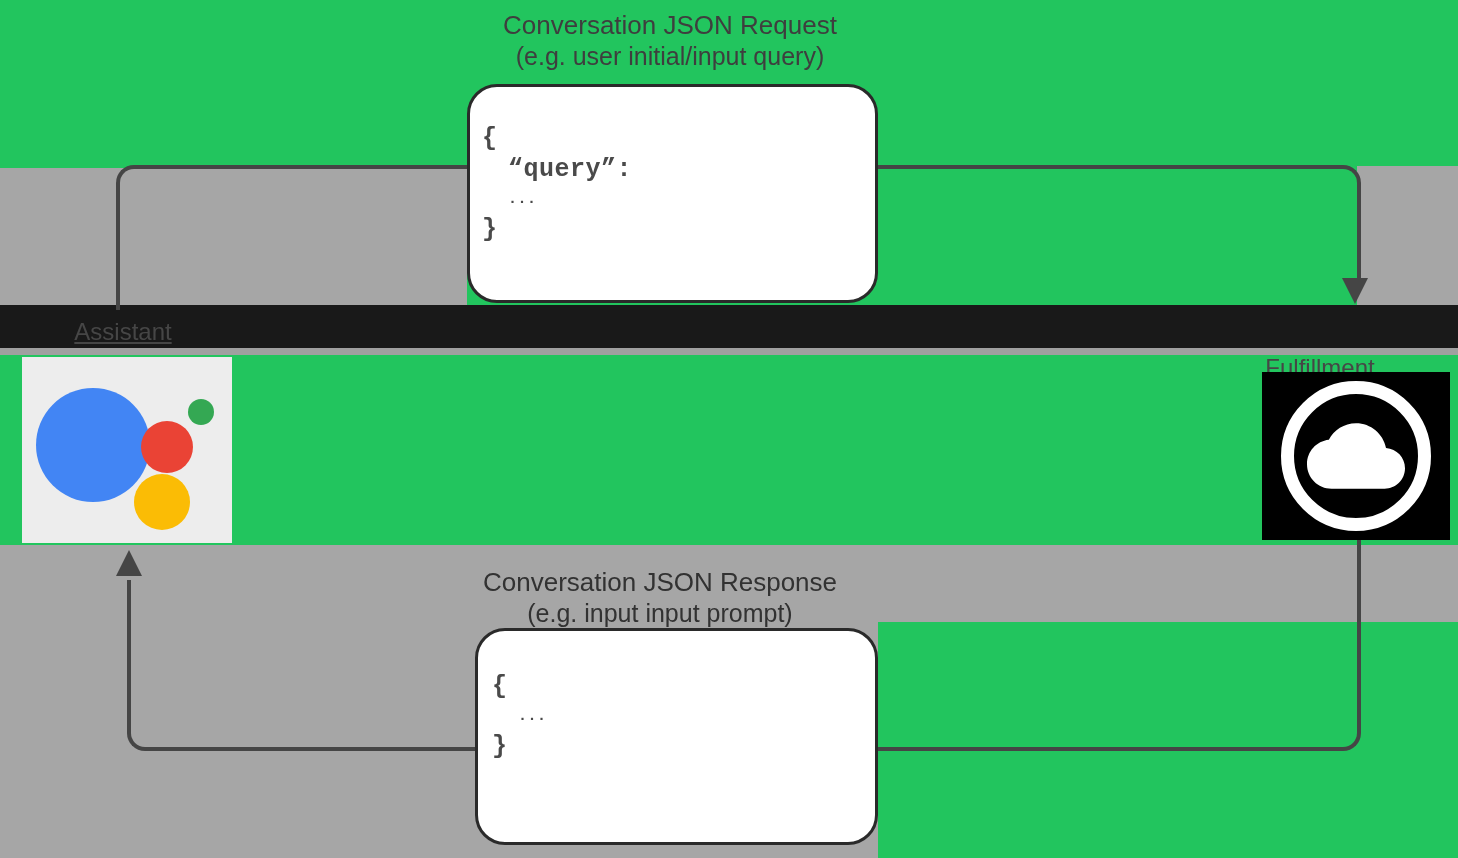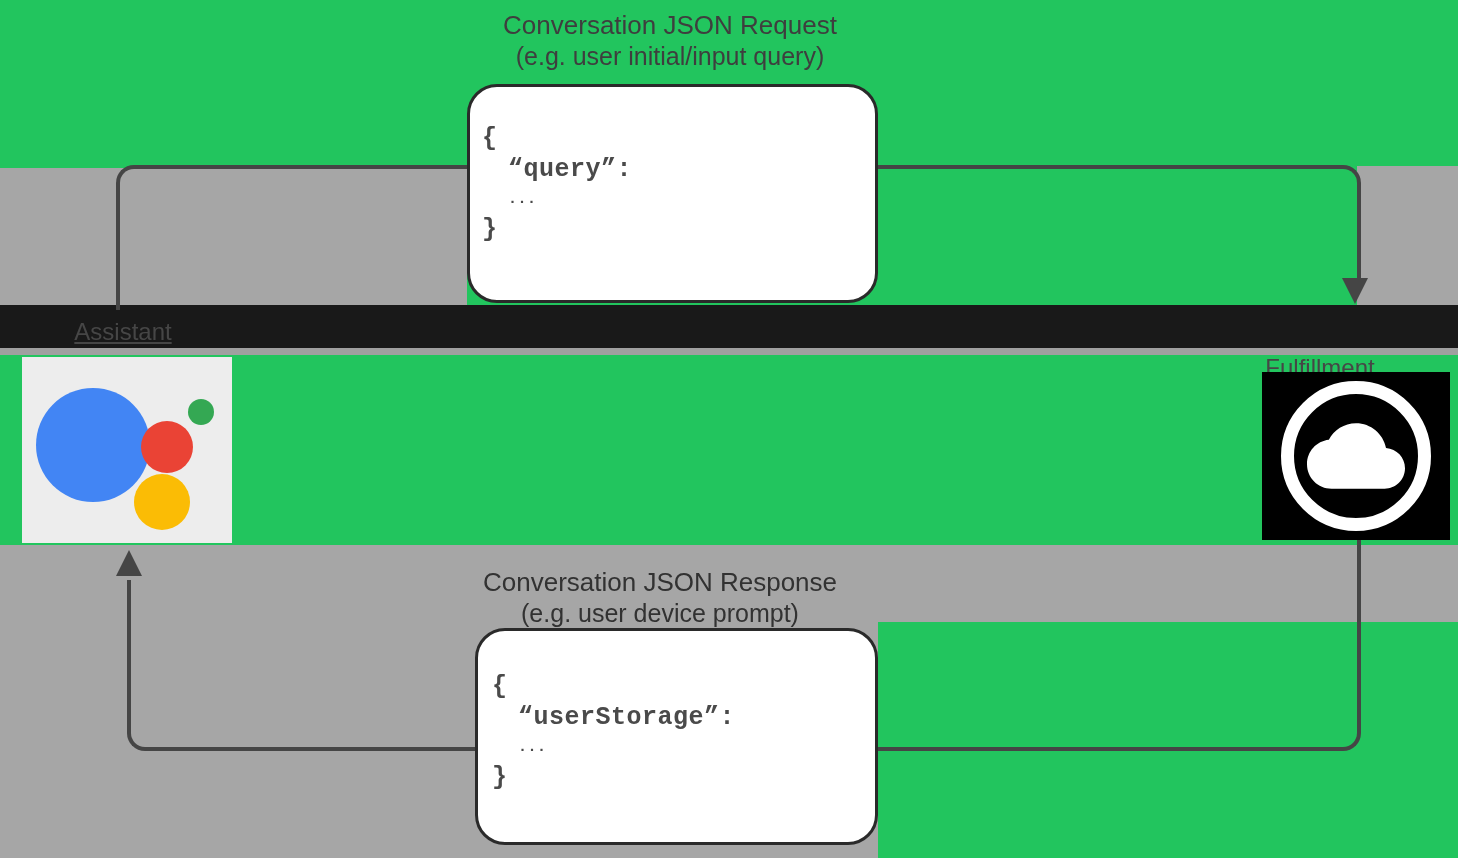--- a/index.html
+++ b/index.html
@@ -75,21 +75,21 @@
   <div class="arrow-seg res-left"></div>
   <div class="head head-up"></div>
 
   <div class="title-block req-title">
     <div class="title-line">Conversation JSON Request</div>
     <div class="subtitle-line">(e.g. user initial/input query)</div>
   </div>
 
   <div class="title-block res-title">
     <div class="title-line">Conversation JSON Response</div>
-    <div class="subtitle-line">(e.g. user device prompt)</div>
+    <div class="subtitle-line">(e.g. input input prompt)</div>
   </div>
 
   <div class="actor-label assistant-label">Assistant</div>
   <div class="actor-label fulfillment-label">Fulfillment</div>
 
   <div class="tile assistant-tile">
     <div>
       <div class="dot dot-blue"></div>
       <div class="dot dot-red"></div>
       <div class="dot dot-green"></div>
@@ -107,18 +107,17 @@
 
   <div class="code-box req-box">
     <div class="code-line">{</div>
     <div class="code-line code-indent">“query”:</div>
     <div class="code-line code-indent code-ellipsis">...</div>
     <div class="code-line">}</div>
   </div>
 
   <div class="code-box res-box">
     <div class="code-line">{</div>
-    <div class="code-line code-indent">“userStorage”:</div>
     <div class="code-line code-indent code-ellipsis">...</div>
     <div class="code-line">}</div>
   </div>
 
 </div>
 
 </body></html>

